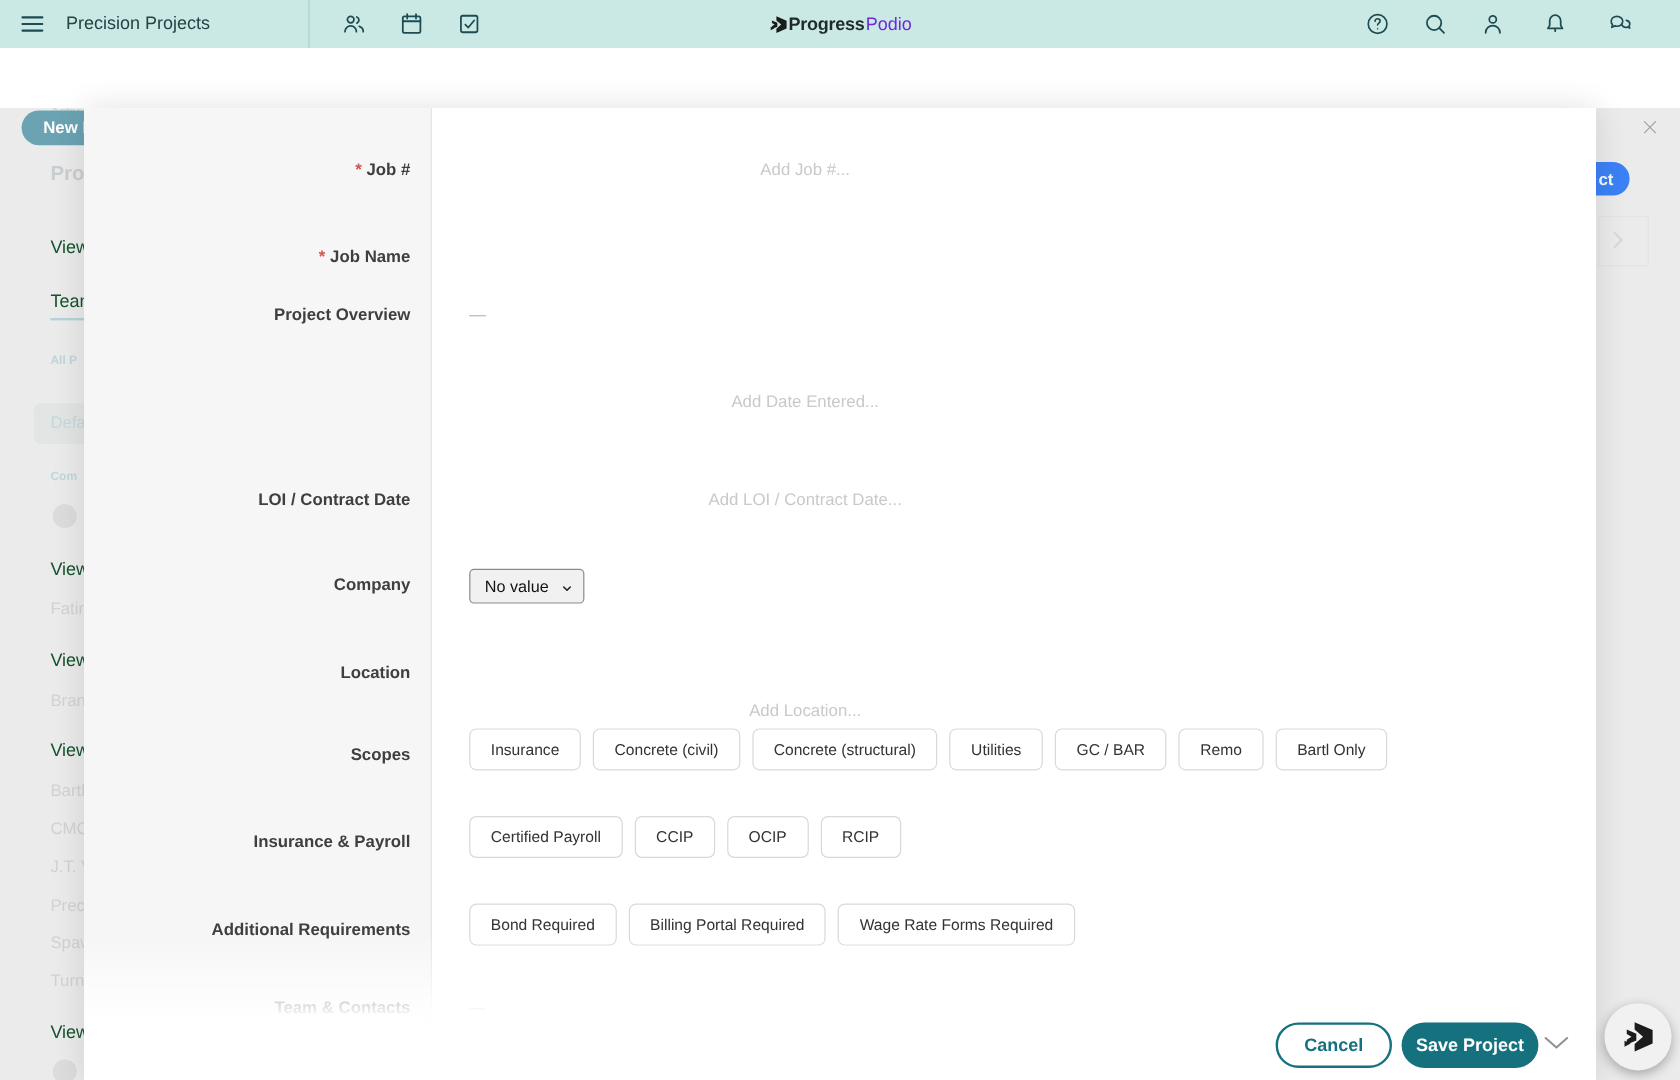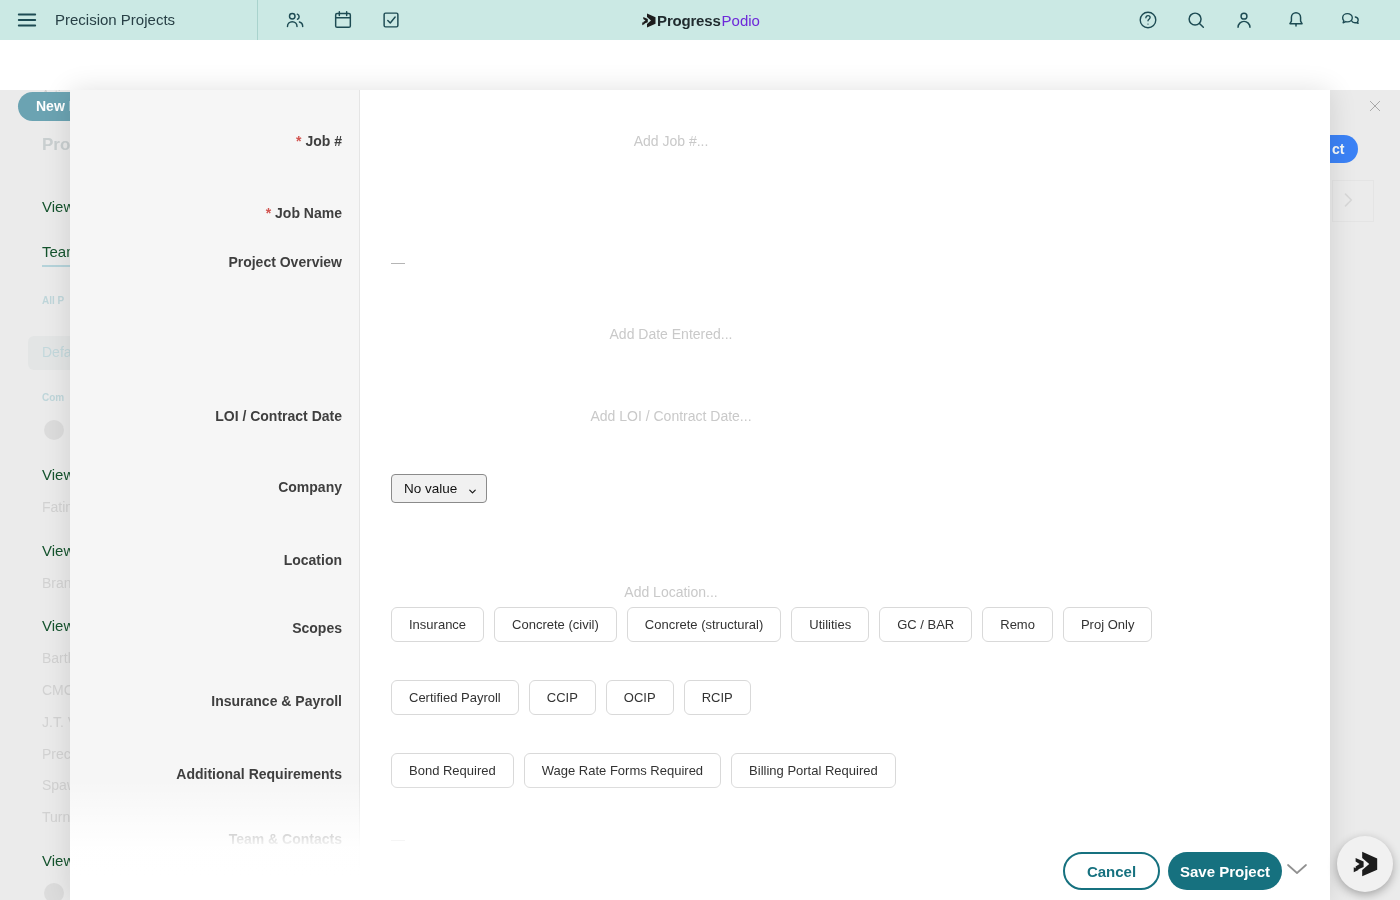--- a/index.html
+++ b/index.html
@@ -268,36 +268,36 @@
     <input class="f-input" style="top: 457px; margin-top: 32px;" placeholder="Add Location...">
 
     <div class="f-label" style="top:528px">Scopes</div>
     <div class="opt-row" style="top:517px">
       <button class="opt-btn">Insurance</button>
       <button class="opt-btn">Concrete (civil)</button>
       <button class="opt-btn">Concrete (structural)</button>
       <button class="opt-btn">Utilities</button>
       <button class="opt-btn">GC / BAR</button>
       <button class="opt-btn">Remo</button>
-      <button class="opt-btn">Proj Only</button>
+      <button class="opt-btn">Bartl Only</button>
     </div>
 
     <div class="f-label" style="top:601px">Insurance &amp; Payroll</div>
     <div class="opt-row" style="top:590px">
       <button class="opt-btn">Certified Payroll</button>
       <button class="opt-btn">CCIP</button>
       <button class="opt-btn">OCIP</button>
       <button class="opt-btn">RCIP</button>
     </div>
 
     <div class="f-label" style="top:674px">Additional Requirements</div>
     <div class="opt-row" style="top:663px">
       <button class="opt-btn">Bond Required</button>
+      <button class="opt-btn">Billing Portal Required</button>
       <button class="opt-btn">Wage Rate Forms Required</button>
-      <button class="opt-btn">Billing Portal Required</button>
     </div>
 
     <div class="f-label" style="top:739px">Team &amp; Contacts</div>
     <div class="f-dash" style="top:739px">—</div>
 
     <div class="f-label" style="top:797px">Customer / GC</div>
     <input class="f-input" style="top: 794px;" placeholder="Type to search for items...">
 
     <div class="modal-fade"></div>
 

